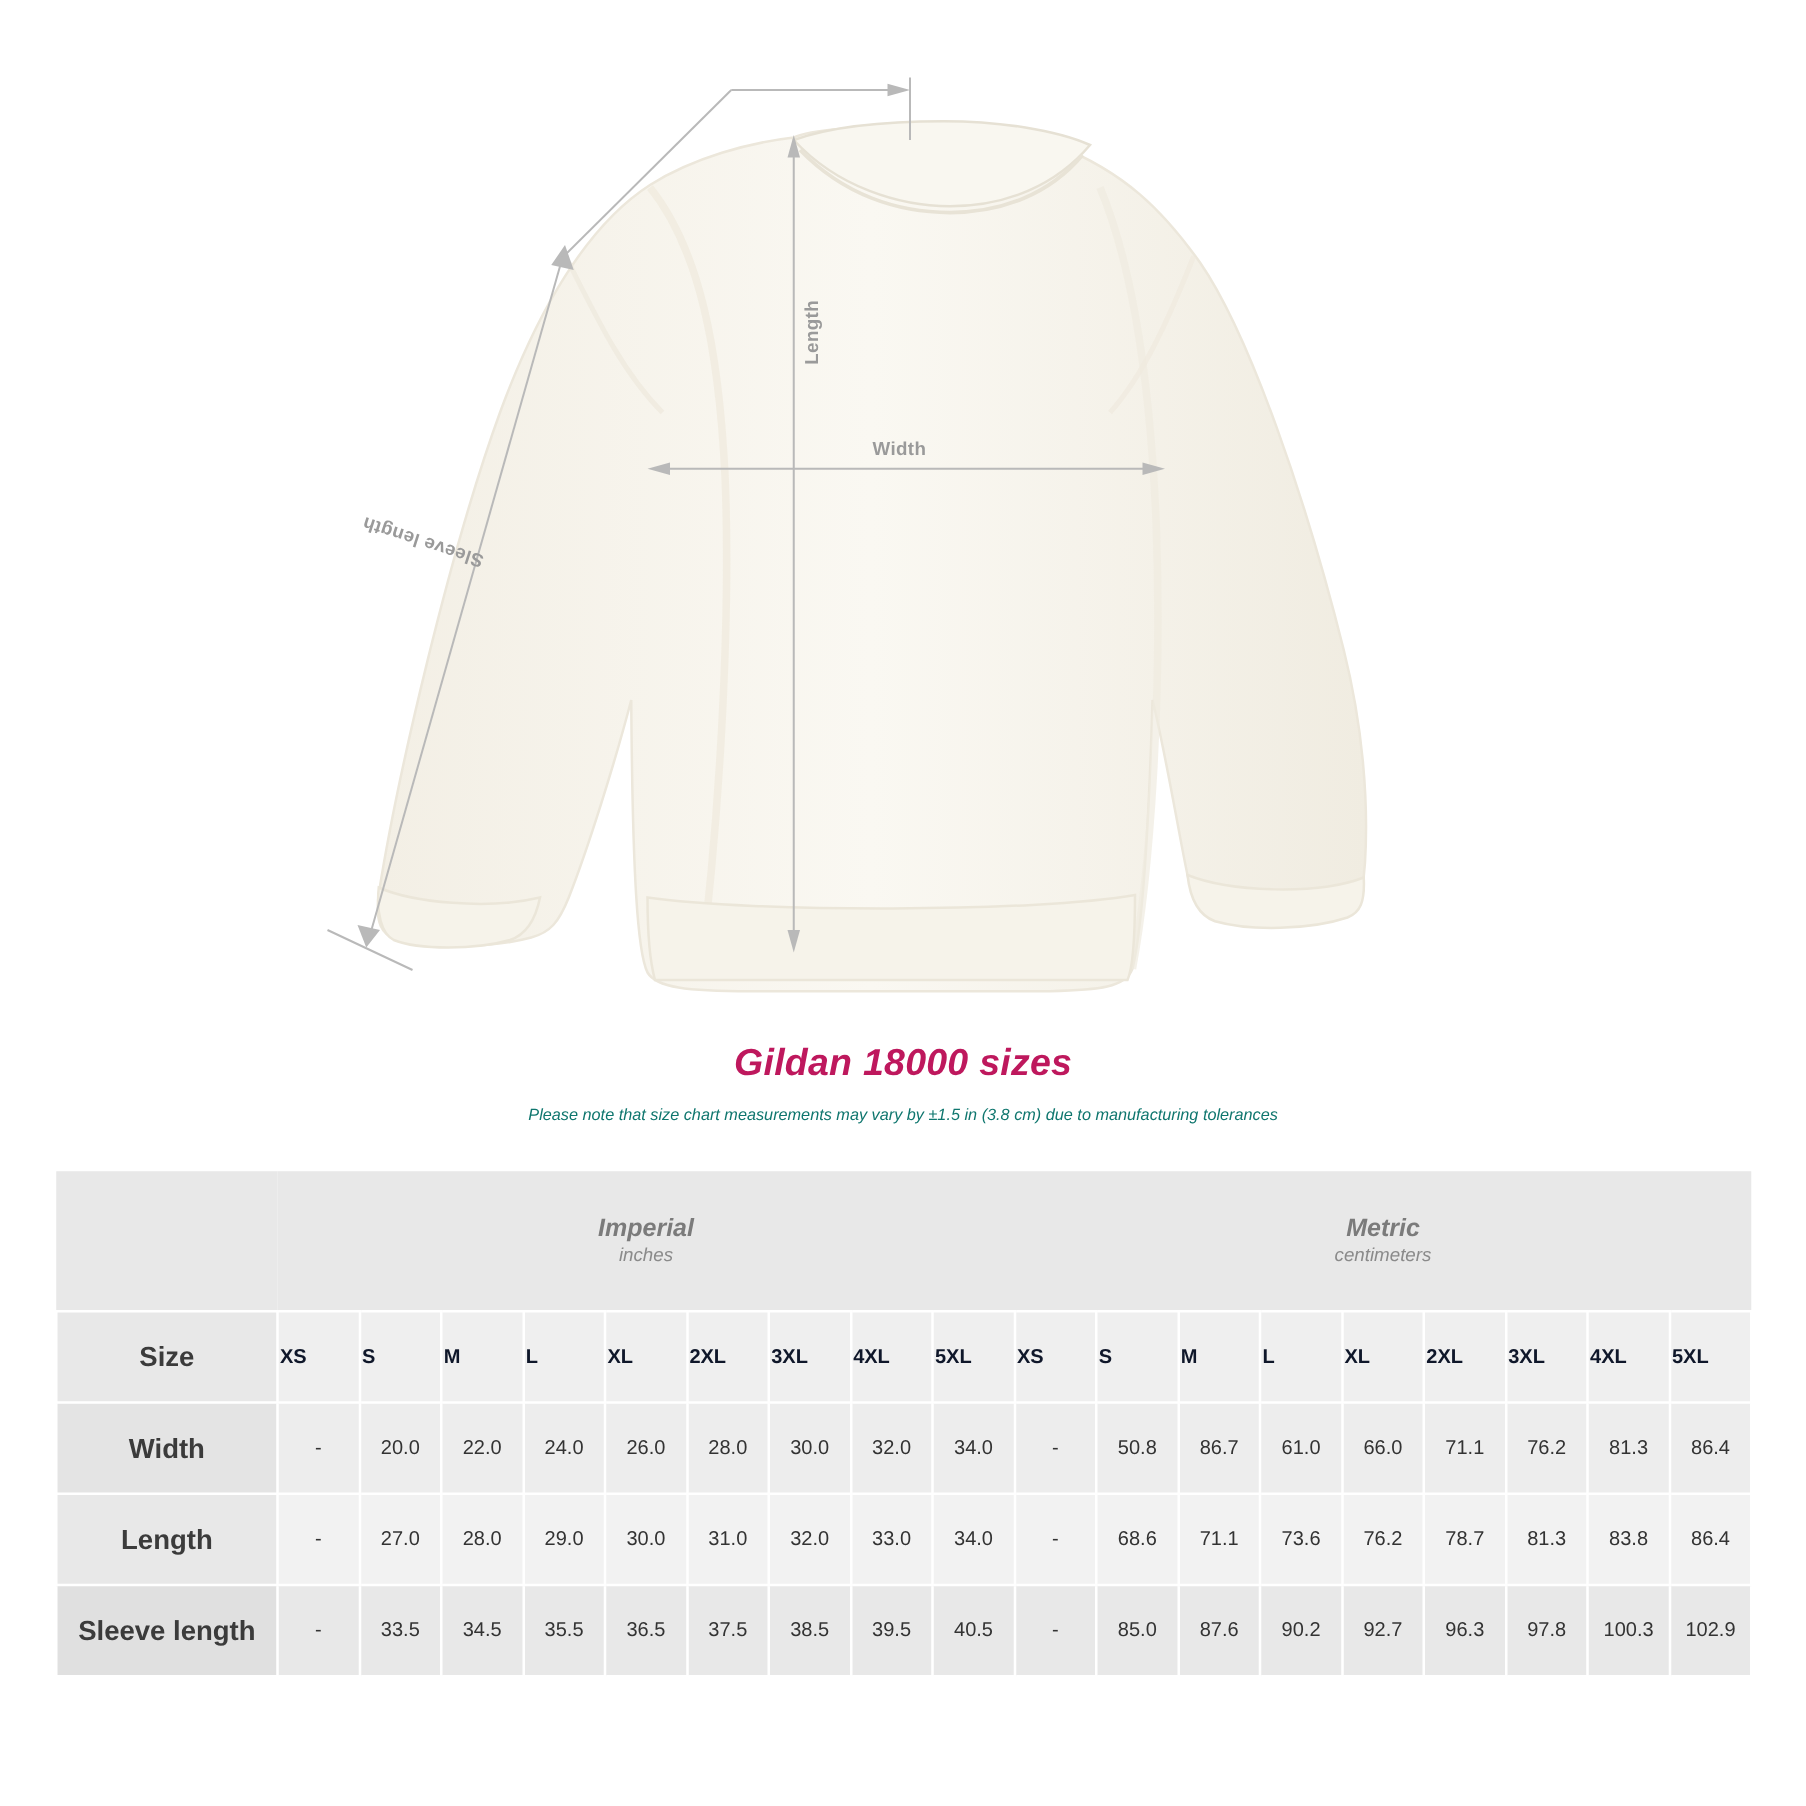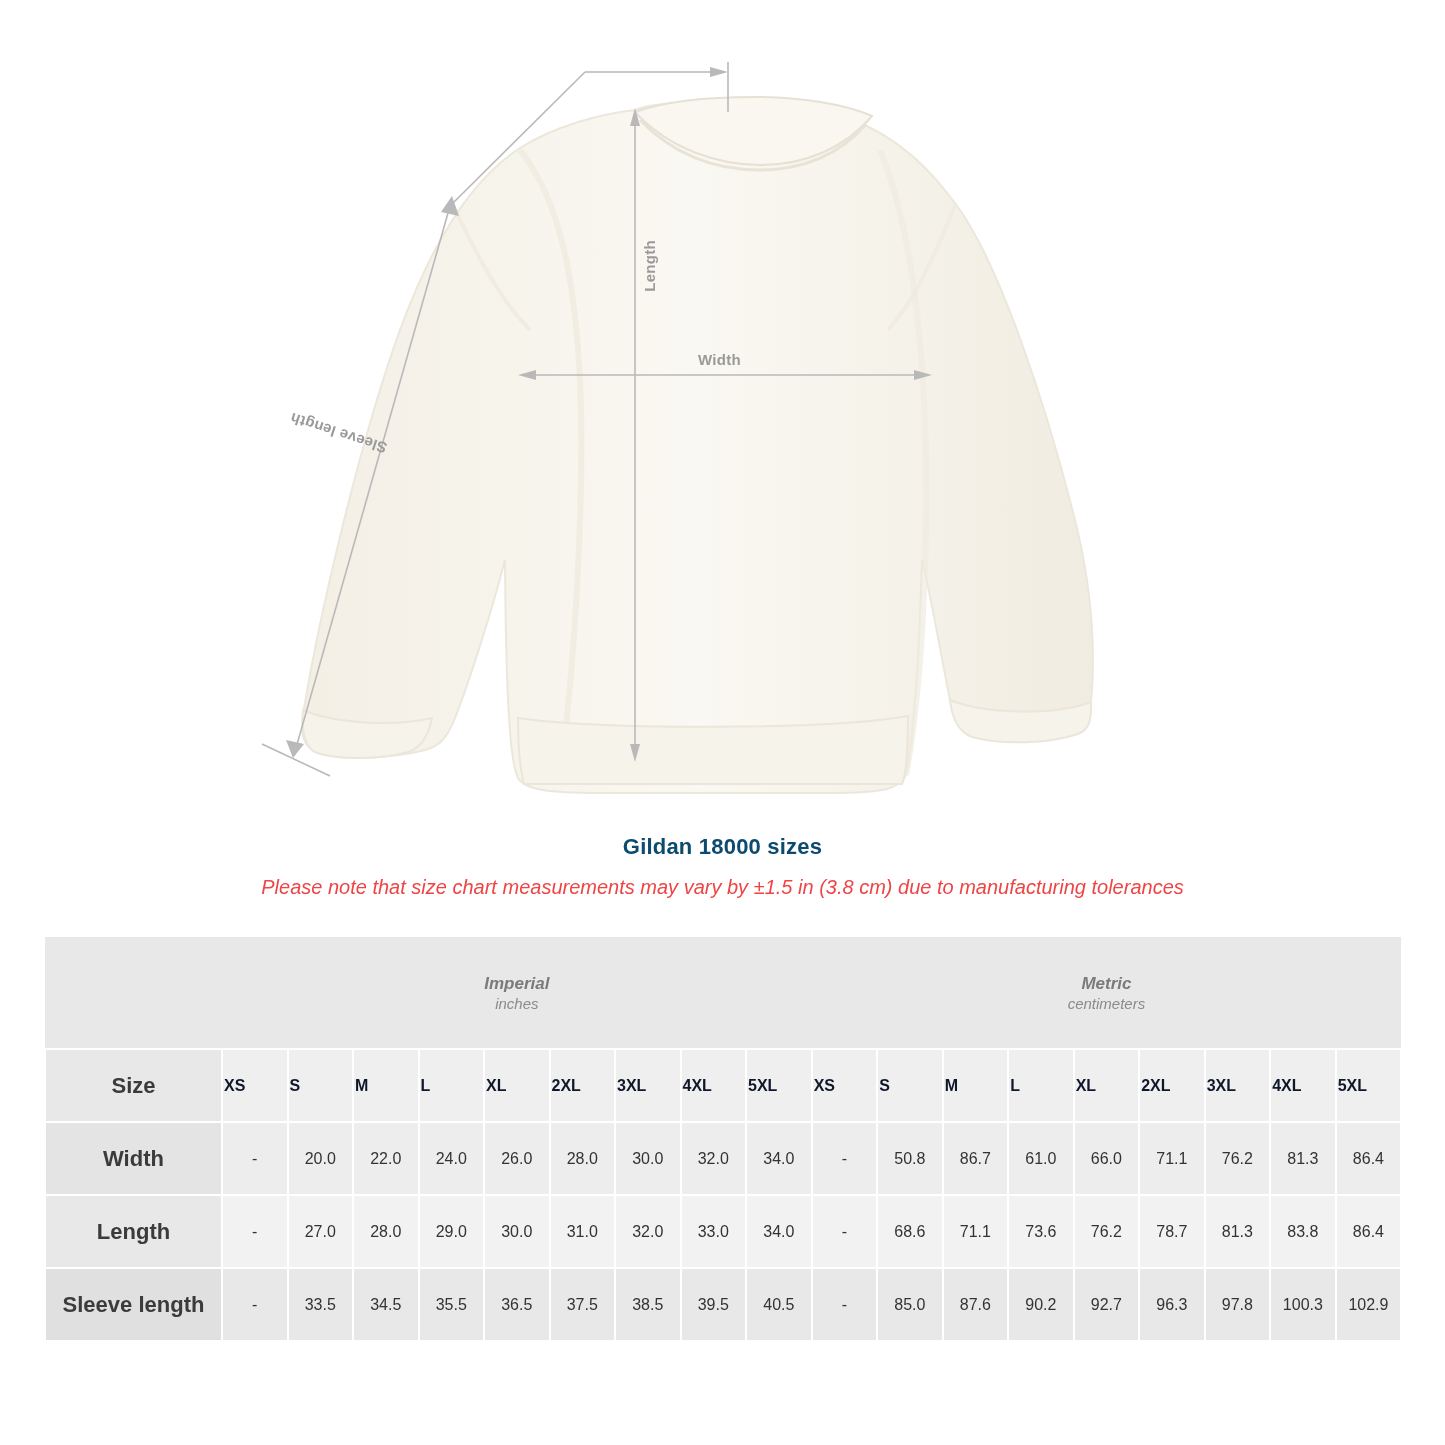--- a/index.html
+++ b/index.html
@@ -49,50 +49,51 @@
     writing-mode: vertical-rl;
   }
   #label-sleeve span { display: inline-block; transform: rotate(180deg); }
 
   
   .title-block {
     text-align: center;
     margin-top: 4px;
   }
   .chart-title {
-    font-size: 22px;
-    font-weight: bold;
-    color: #0c4a6e;
+    font-size: 30px;
+    font-weight: bold;
+    color: #be185d;
     letter-spacing: 0.2px;
+    font-style: italic;
   }
   .chart-note {
     margin-top: 16px;
-    font-size: 20px;
+    font-size: 13px;
     font-style: italic;
-    color: #ef4444;
+    color: #0f766e;
   }
 
   
   .table-wrap {
     margin: 38px 44px 0 44px;
   }
   table.size-table {
     width: 1357px;
     border-collapse: collapse;
     table-layout: fixed;
   }
   table.size-table tr.unit-header td {
     background: #e8e8e8;
     height: 112px;
     vertical-align: middle;
     text-align: center;
     border: none;
   }
   .unit-name {
-    font-size: 17px;
+    font-size: 20px;
     font-weight: bold;
     font-style: italic;
     color: #7b7b7b;
   }
   .unit-sub {
     margin-top: 1px;
     font-size: 15px;
     font-style: italic;
     color: #8a8a8a;
   }

